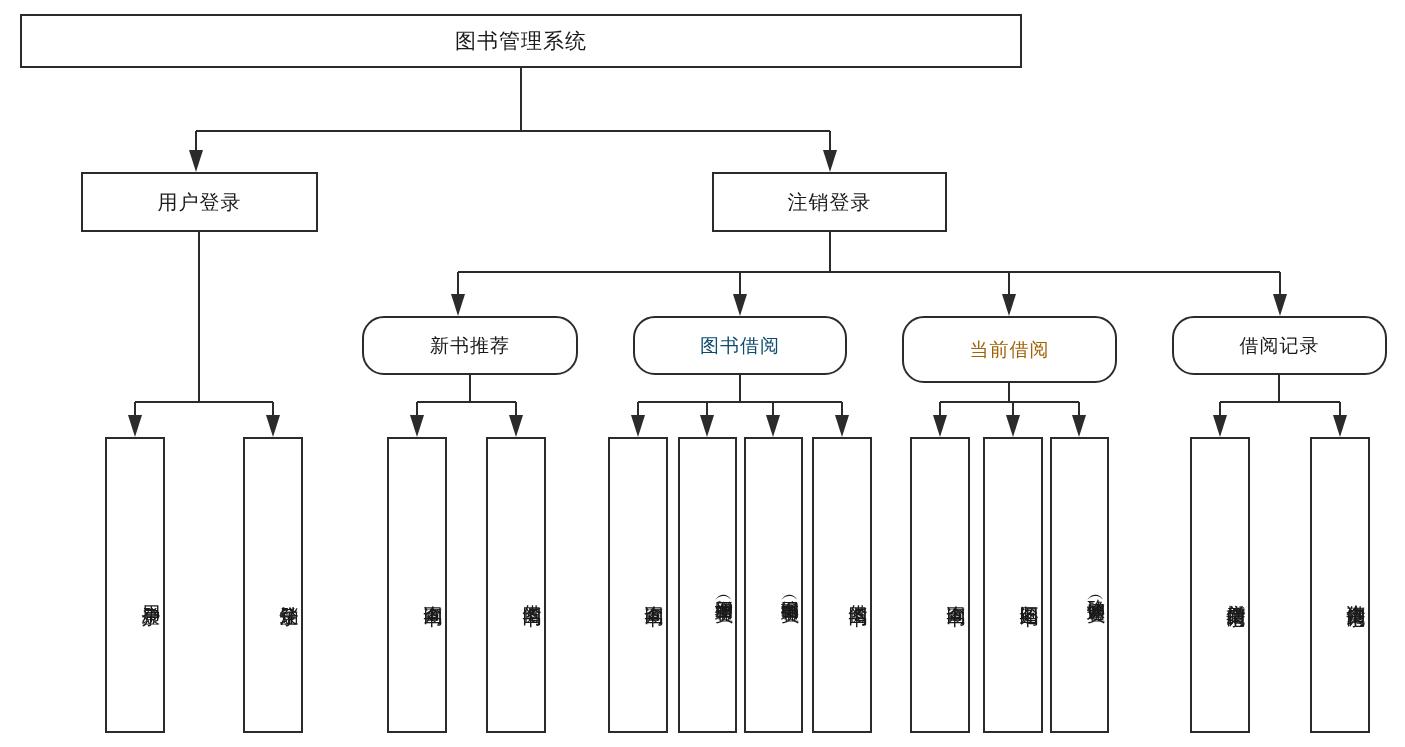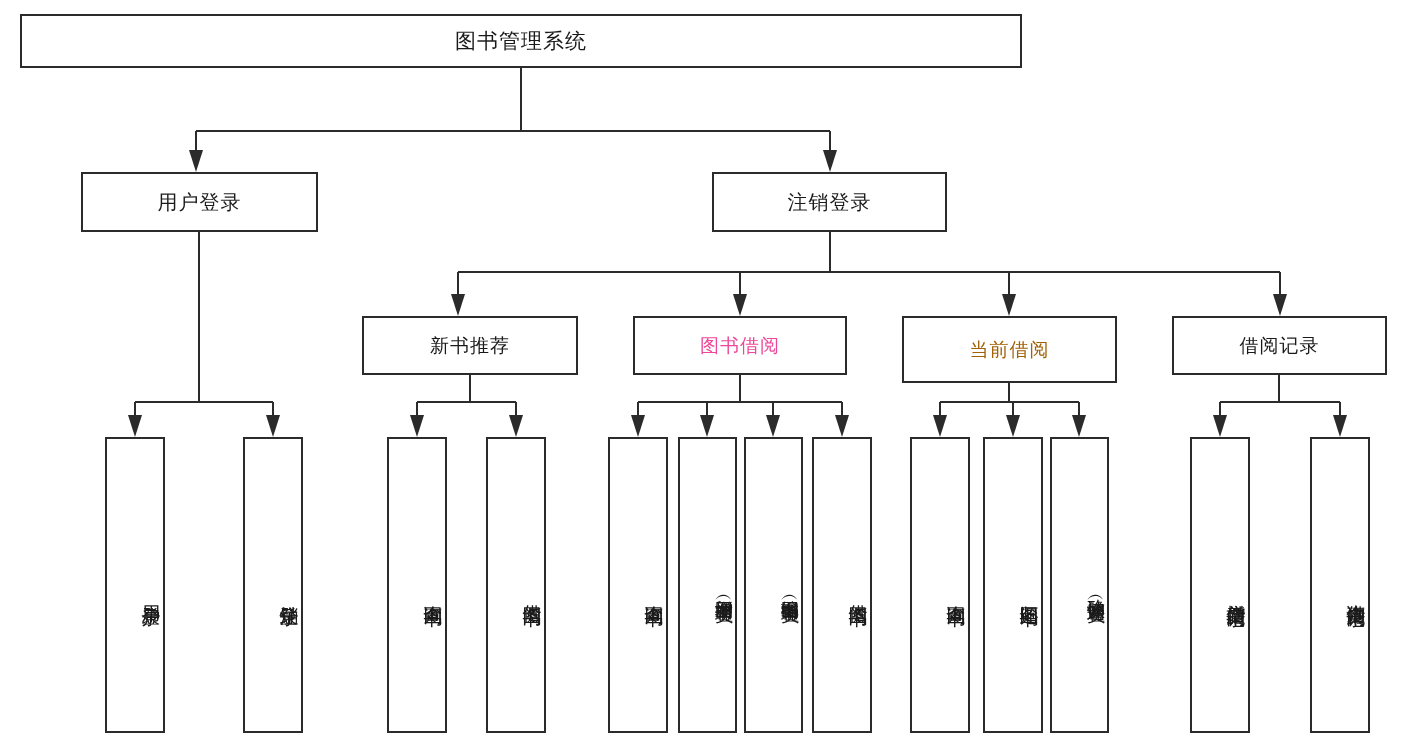--- a/index.html
+++ b/index.html
@@ -43,20 +43,21 @@
     font-size: 21px;
     letter-spacing: 1px;
   }
   .node-l1 {
     font-size: 20px;
     letter-spacing: 1px;
   }
   .node-l2 {
     font-size: 19px;
     letter-spacing: 1px;
+    border-radius: 22px;
   }
   .node-leaf {
     font-size: 19px;
     writing-mode: vertical-rl;
     text-orientation: upright;
     line-height: 1.18;
     letter-spacing: 1px;
     padding-top: 14px;
     align-items: flex-start;
     justify-content: center;
@@ -141,21 +142,21 @@
       </div>
       <div class="node node-l1" style="left: 81px; top: 172px; width: 237px; height: 60px; border-color: rgb(43, 43, 43); background: rgb(255, 255, 255); color: rgb(26, 26, 26); border-width: 2px;">
         <span>用户登录</span>
       </div>
       <div class="node node-l1" style="left: 712px; top: 172px; width: 235px; height: 60px; border-color: rgb(43, 43, 43); background: rgb(255, 255, 255); color: rgb(26, 26, 26); border-width: 2px;">
         <span>注销登录</span>
       </div>
       <div class="node node-l2" style="left: 362px; top: 316px; width: 216px; height: 59px; border-color: rgb(43, 43, 43); background: rgb(255, 255, 255); color: rgb(26, 26, 26); border-width: 2px;">
         <span>新书推荐</span>
       </div>
-      <div class="node node-l2" style="left: 633px; top: 316px; width: 214px; height: 59px; border-color: rgb(43, 43, 43); background: rgb(255, 255, 255); color: #ec4899; border-width: 2px;">
+      <div class="node node-l2" style="left: 633px; top: 316px; width: 214px; height: 59px; border-color: rgb(43, 43, 43); background: rgb(255, 255, 255); color: #0c4a6e; border-width: 2px;">
         <span>图书借阅</span>
       </div>
       <div class="node node-l2" style="left: 902px; top: 316px; width: 215px; height: 67px; border-color: rgb(43, 43, 43); background: rgb(255, 255, 255); color: #a16207; border-width: 2px;">
         <span>当前借阅</span>
       </div>
       <div class="node node-l2" style="left: 1172px; top: 316px; width: 215px; height: 59px; border-color: rgb(43, 43, 43); background: rgb(255, 255, 255); color: rgb(26, 26, 26); border-width: 2px;">
         <span>借阅记录</span>
       </div>
       <div class="node node-leaf" style="left: 105px; top: 437px; width: 60px; height: 296px; border-color: rgb(43, 43, 43); background: rgb(255, 255, 255); color: rgb(26, 26, 26); border-width: 2px;">
         <span>用户登录</span>

